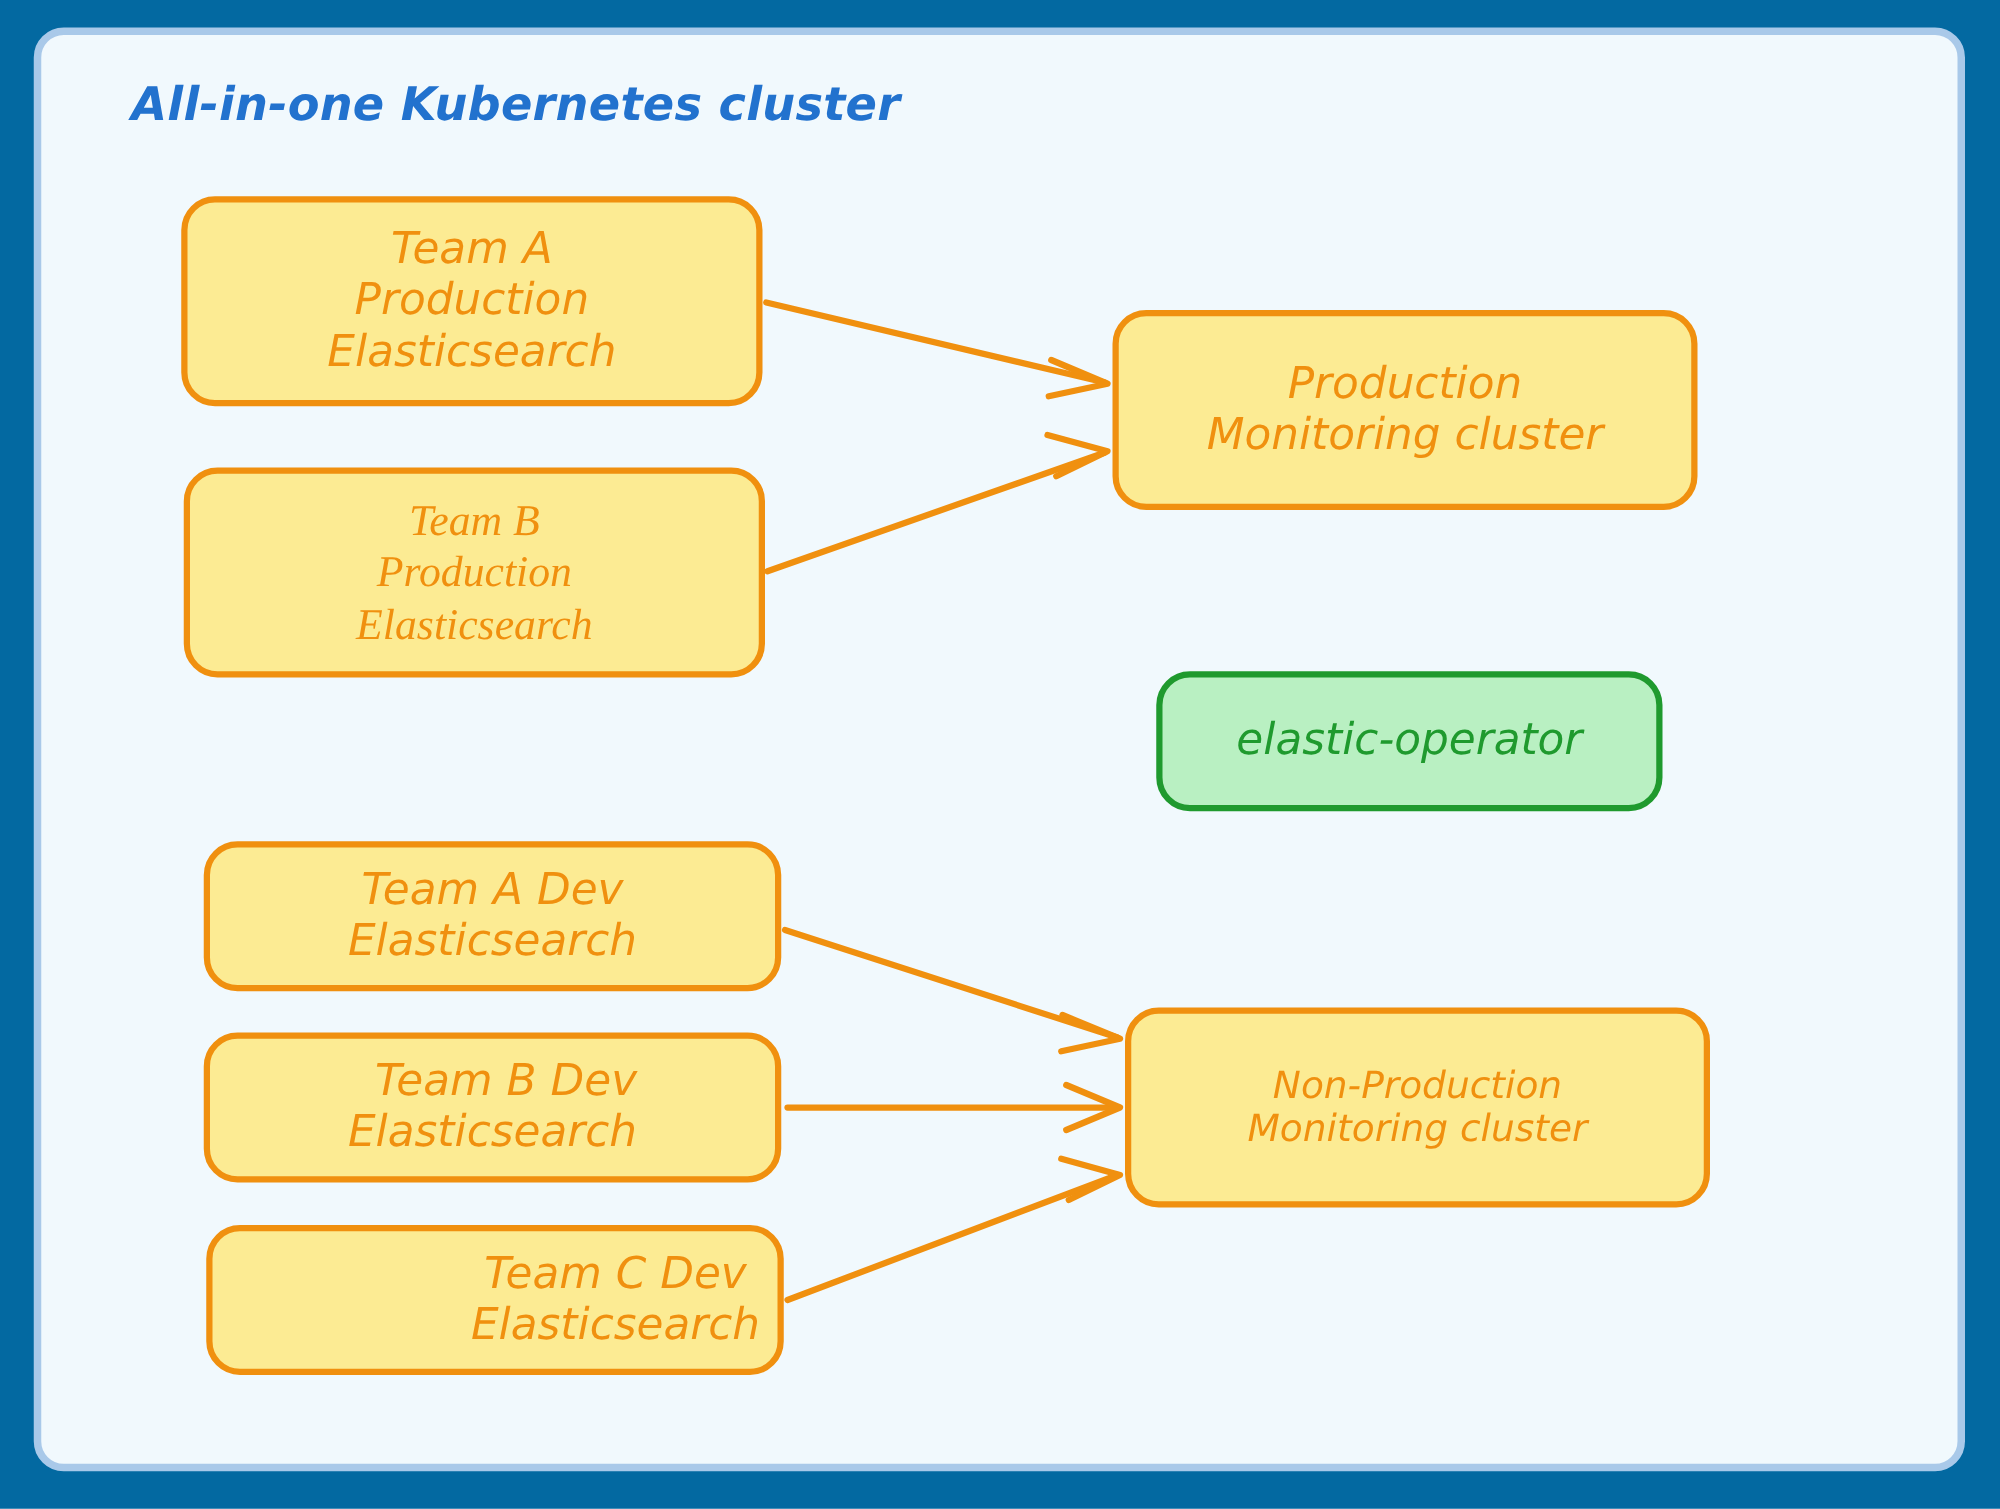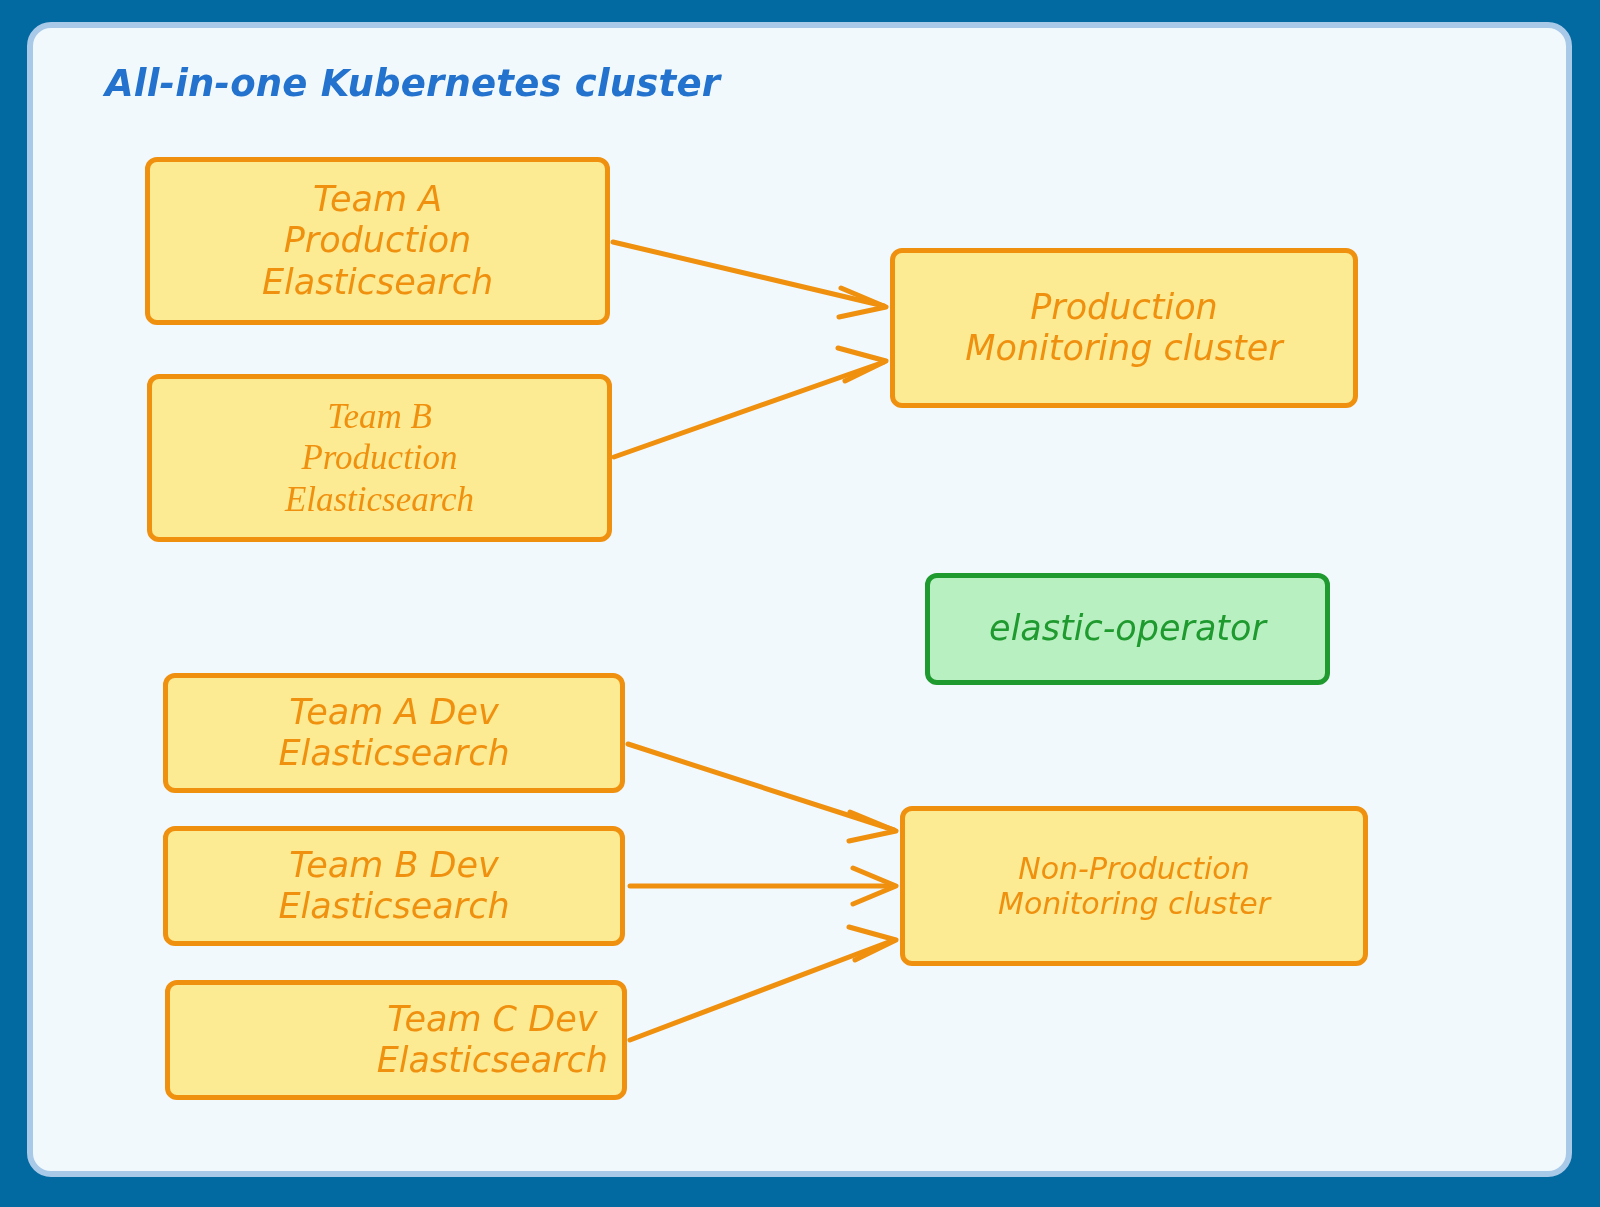--- a/index.html
+++ b/index.html
@@ -50,53 +50,52 @@
 
   
   .node {
     position: absolute;
     box-sizing: border-box;
     display: flex;
     flex-direction: column;
     align-items: center;
     justify-content: center;
     text-align: center;
-    border-radius: 12px;
+    border-radius: 27px;
     font-family: "DejaVu Sans", sans-serif;
     font-style: italic;
     font-weight: 500;
     line-height: 1.18;
     white-space: pre-line;
   }
 
   .node.yellow {
     background: #fceb93;
     border: 5px solid #f0900f;
     color: #f0900f;
   }
 
   .node.green {
     background: #b9f0c2;
     border: 5px solid #1f9a2e;
     color: #1f9a2e;
-    margin-top: 36px;
   }
 
   .node-label {
     display: block;
     padding: 0 14px;
   }
 
   
   #node-team-a-prod     { left: 145px;  top: 157px;  width: 465px; height: 168px; font-size: 35px; }
   #node-team-b-prod     { left: 147px;  top: 374px;  width: 465px; height: 168px; font-size: 35px; font-family: Liberation Serif, serif; }
   #node-prod-monitor    { left: 890px;  top: 248px;  width: 468px; height: 160px; font-size: 35px; }
   #node-elastic-op      { left: 925px;  top: 537px;  width: 405px; height: 112px; font-size: 35px; }
   #node-team-a-dev      { left: 163px;  top: 673px;  width: 462px; height: 120px; font-size: 35px; }
-  #node-team-b-dev      { left: 163px;  top: 826px;  width: 462px; height: 120px; font-size: 35px; }
+  #node-team-b-dev      { left: 163px;  top: 826px;  width: 462px; height: 120px; font-size: 35px; text-align: right; }
   #node-team-c-dev      { left: 165px;  top: 980px;  width: 462px; height: 120px; font-size: 35px; align-items: flex-end; }
   #node-nonprod-monitor { left: 900px;  top: 806px;  width: 468px; height: 160px; font-size: 30px; }
 
   
   #arrow-layer {
     position: absolute;
     left: 0;
     top: 0;
     width: 1600px;
     height: 1207px;

